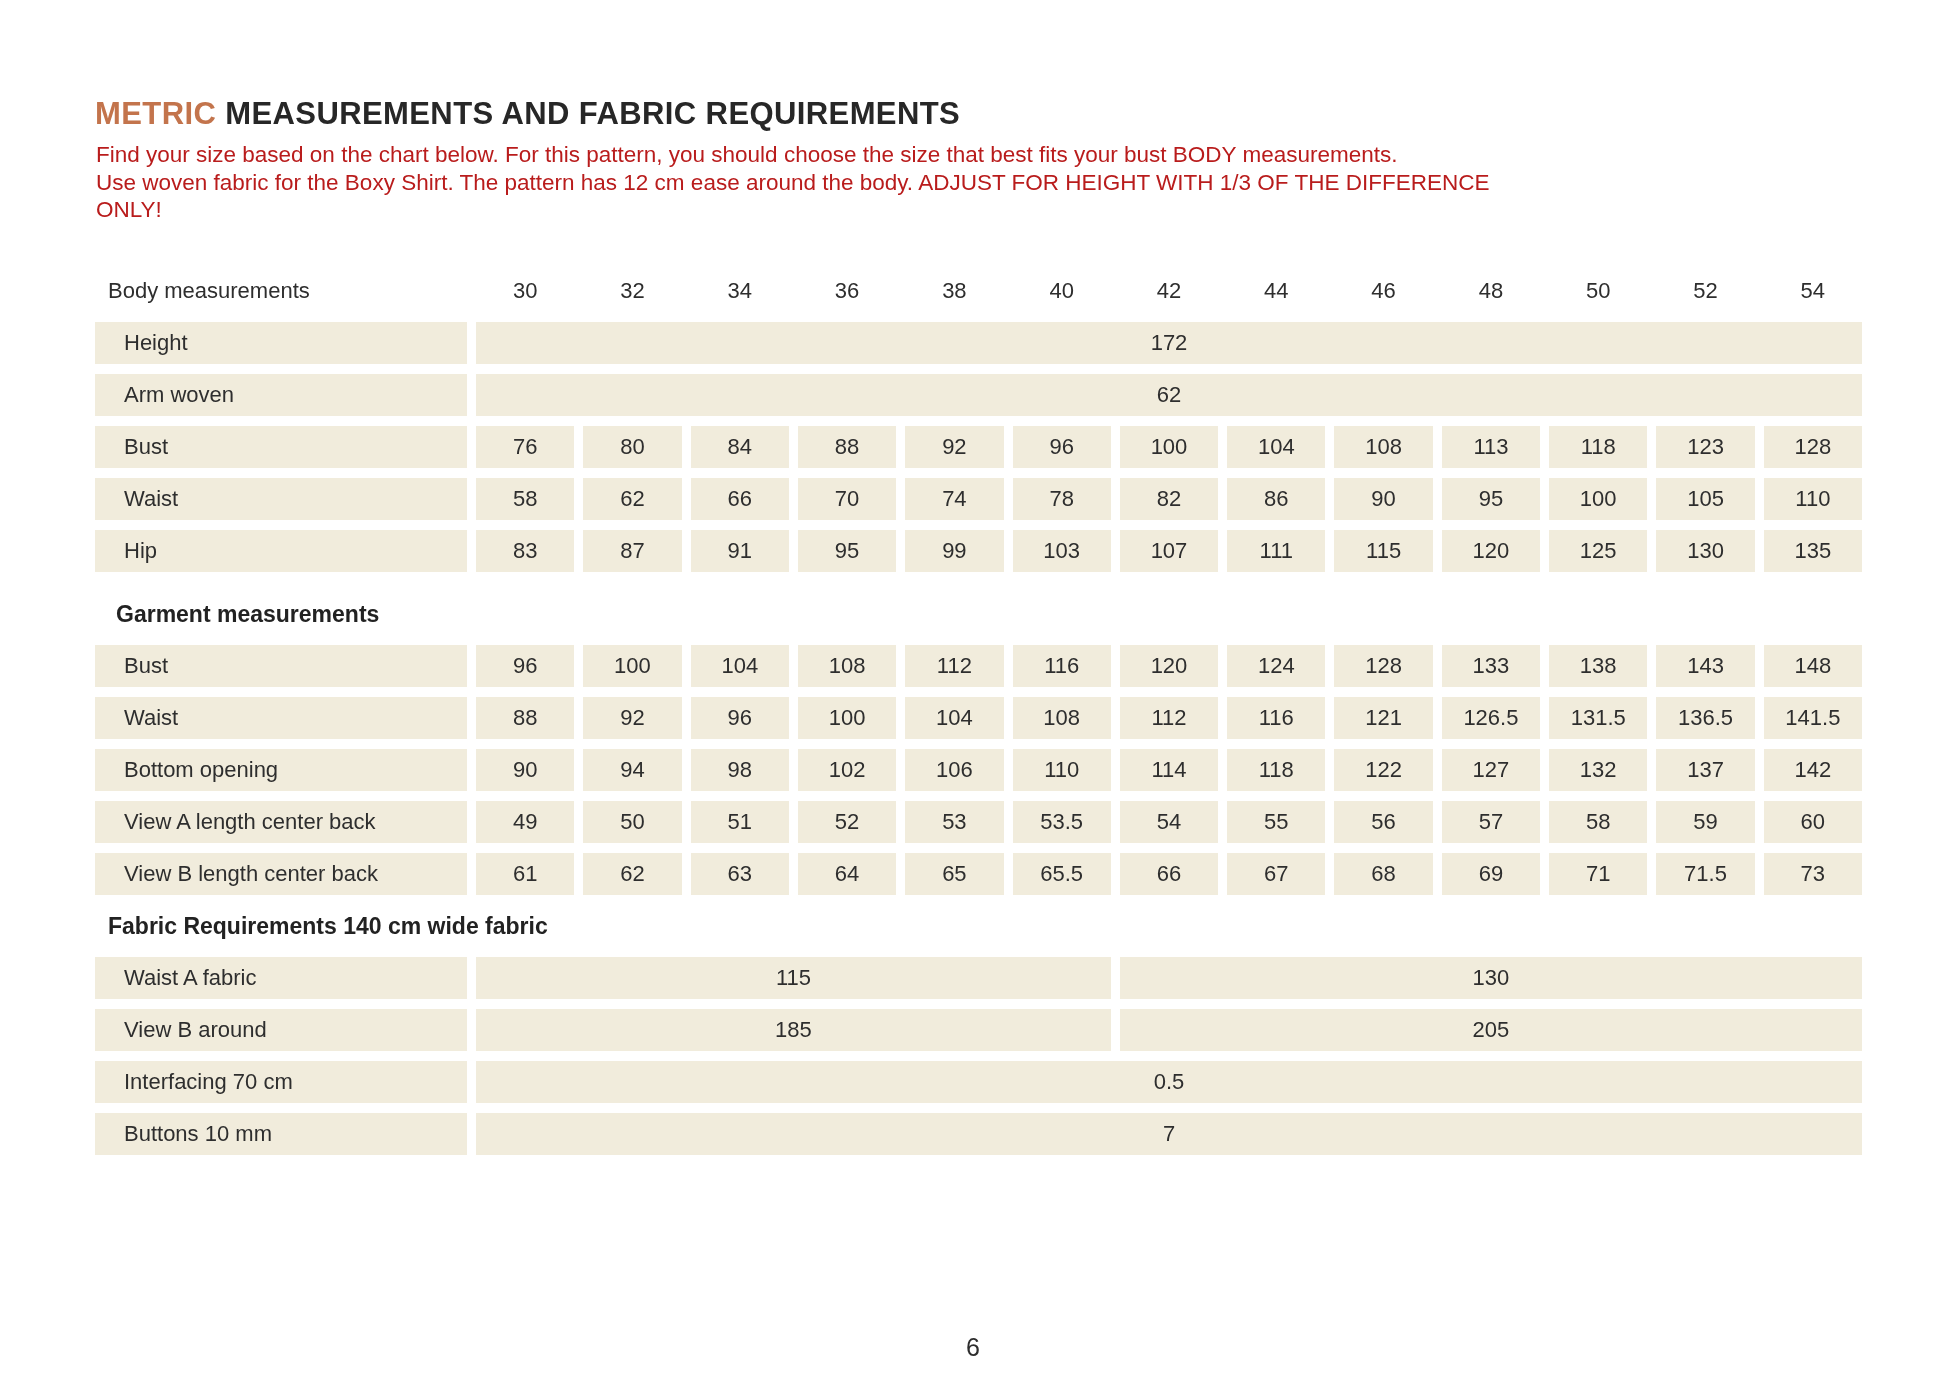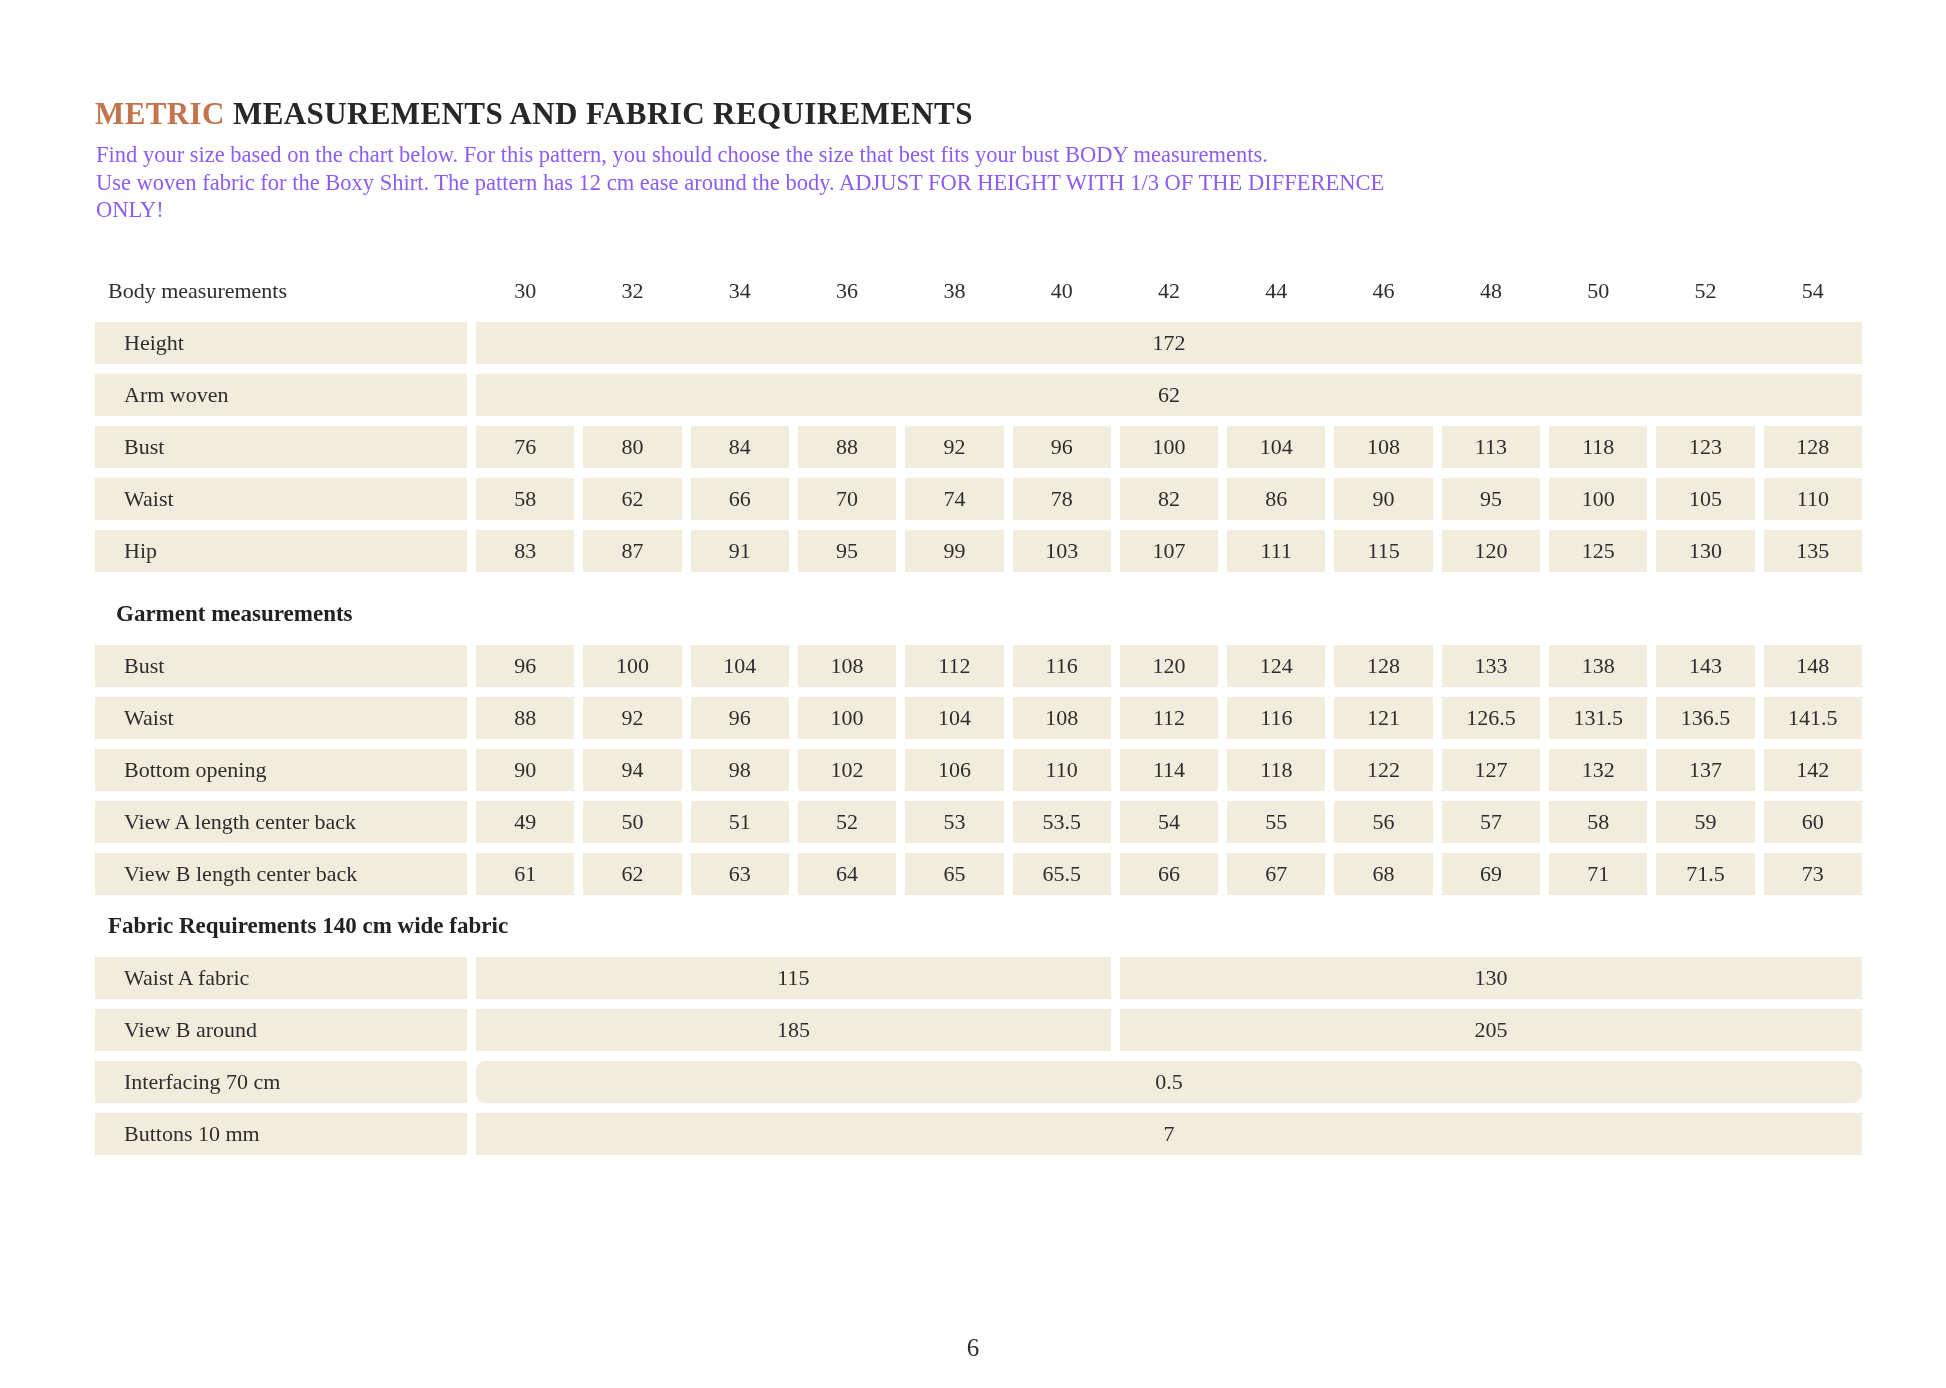--- a/index.html
+++ b/index.html
@@ -1,40 +1,40 @@
 <!DOCTYPE html>
 <html><head>
 <meta charset="utf-8">
 <style>
   html,body { margin:0; padding:0; background:#ffffff; }
   .page {
     position:relative;
     width:1946px; height:1388px;
     background:#ffffff;
-    font-family:Liberation Serif, serif;
+    font-family:Liberation Sans, sans-serif;
     color:#2d2d2d;
     overflow:hidden;
   }
   .content { position:absolute; left:95px; top:96px; width:1767px; }
 
   .title {
     margin:0;
     font-size:31px;
     font-weight:700;
     letter-spacing:0.4px;
     color:#272727;
     white-space:nowrap;
   }
   .title .accent { color:#c3744c; }
 
   .intro {
     margin:9px 0 13px 1px;
     font-size:22.5px;
     line-height:1.23;
-    color:#8b5cf6;
+    color:#b91c1c;
     white-space:pre-line;
   }
 
   .size-grid {
     margin-top:46px;
     display:grid;
     grid-template-columns:372px repeat(13, 1fr);
     column-gap:9px;
     row-gap:10px;
     width:1767px;
@@ -93,20 +93,20 @@
         <div class="row"><div class="cell lbl">Hip</div><div class="cell val">83</div><div class="cell val">87</div><div class="cell val">91</div><div class="cell val">95</div><div class="cell val">99</div><div class="cell val">103</div><div class="cell val">107</div><div class="cell val">111</div><div class="cell val">115</div><div class="cell val">120</div><div class="cell val">125</div><div class="cell val">130</div><div class="cell val">135</div></div>
         <div class="row"><div class="cell section-title indent">Garment measurements</div></div>
         <div class="row"><div class="cell lbl">Bust</div><div class="cell val">96</div><div class="cell val">100</div><div class="cell val">104</div><div class="cell val">108</div><div class="cell val">112</div><div class="cell val">116</div><div class="cell val">120</div><div class="cell val">124</div><div class="cell val">128</div><div class="cell val">133</div><div class="cell val">138</div><div class="cell val">143</div><div class="cell val">148</div></div>
         <div class="row"><div class="cell lbl">Waist</div><div class="cell val">88</div><div class="cell val">92</div><div class="cell val">96</div><div class="cell val">100</div><div class="cell val">104</div><div class="cell val">108</div><div class="cell val">112</div><div class="cell val">116</div><div class="cell val">121</div><div class="cell val">126.5</div><div class="cell val">131.5</div><div class="cell val">136.5</div><div class="cell val">141.5</div></div>
         <div class="row"><div class="cell lbl">Bottom opening</div><div class="cell val">90</div><div class="cell val">94</div><div class="cell val">98</div><div class="cell val">102</div><div class="cell val">106</div><div class="cell val">110</div><div class="cell val">114</div><div class="cell val">118</div><div class="cell val">122</div><div class="cell val">127</div><div class="cell val">132</div><div class="cell val">137</div><div class="cell val">142</div></div>
         <div class="row"><div class="cell lbl">View A length center back</div><div class="cell val">49</div><div class="cell val">50</div><div class="cell val">51</div><div class="cell val">52</div><div class="cell val">53</div><div class="cell val">53.5</div><div class="cell val">54</div><div class="cell val">55</div><div class="cell val">56</div><div class="cell val">57</div><div class="cell val">58</div><div class="cell val">59</div><div class="cell val">60</div></div>
         <div class="row"><div class="cell lbl">View B length center back</div><div class="cell val">61</div><div class="cell val">62</div><div class="cell val">63</div><div class="cell val">64</div><div class="cell val">65</div><div class="cell val">65.5</div><div class="cell val">66</div><div class="cell val">67</div><div class="cell val">68</div><div class="cell val">69</div><div class="cell val">71</div><div class="cell val">71.5</div><div class="cell val">73</div></div>
         <div class="row"><div class="cell section-title">Fabric Requirements 140 cm wide fabric</div></div>
         <div class="row"><div class="cell lbl">Waist A fabric</div><div class="cell val" style="grid-column: 2 / span 6;">115</div><div class="cell val" style="grid-column: 8 / span 7;">130</div></div>
         <div class="row"><div class="cell lbl">View B around</div><div class="cell val" style="grid-column: 2 / span 6;">185</div><div class="cell val" style="grid-column: 8 / span 7;">205</div></div>
-        <div class="row"><div class="cell lbl">Interfacing 70 cm</div><div class="cell val" style="grid-column: 2 / span 13; border-radius: 9px;">0.5</div></div>
+        <div class="row"><div class="cell lbl">Interfacing 70 cm</div><div class="cell val" style="grid-column: 2 / span 13;">0.5</div></div>
         <div class="row"><div class="cell lbl">Buttons 10 mm</div><div class="cell val" style="grid-column: 2 / span 13;">7</div></div>
       </div>
 
   </div>
 
   <div class="pageno">6</div>
 </div>
 
 </body></html>

